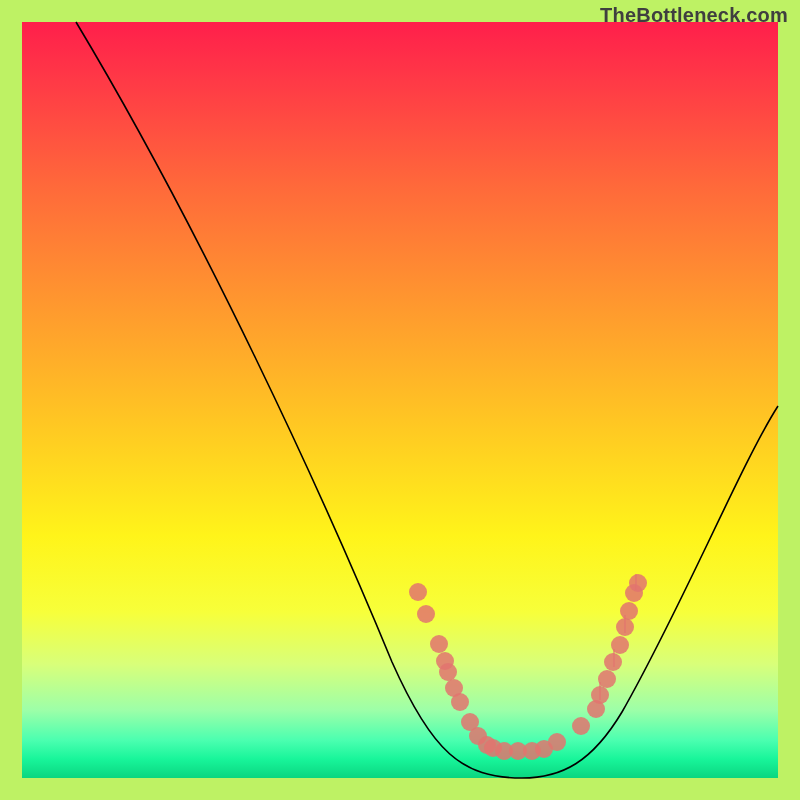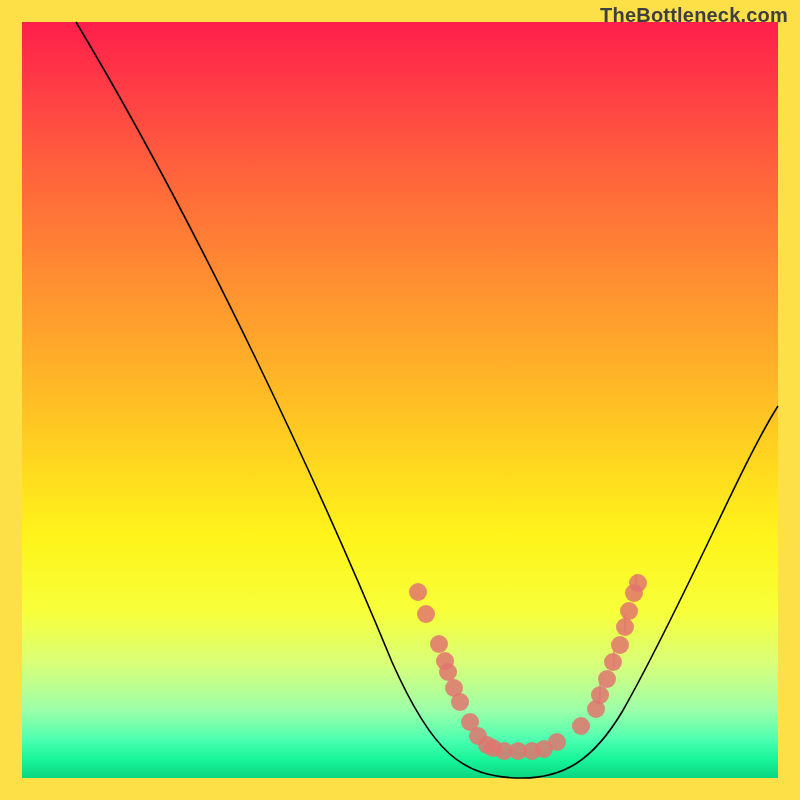--- a/index.html
+++ b/index.html
@@ -8,21 +8,21 @@
     width: 800px;
     height: 800px;
     background: #000;
     overflow: hidden;
     font-family: Arial, Helvetica, sans-serif;
   }
   .stage {
     position: relative;
     width: 800px;
     height: 800px;
-    background: #fde047;
+    background: #bef264;
   }
   .watermark {
     position: absolute;
     top: 4px;
     right: 12px;
     color: #3f3f3f;
     font-size: 20px;
     font-weight: 700;
     letter-spacing: 0.2px;
     z-index: 50;

